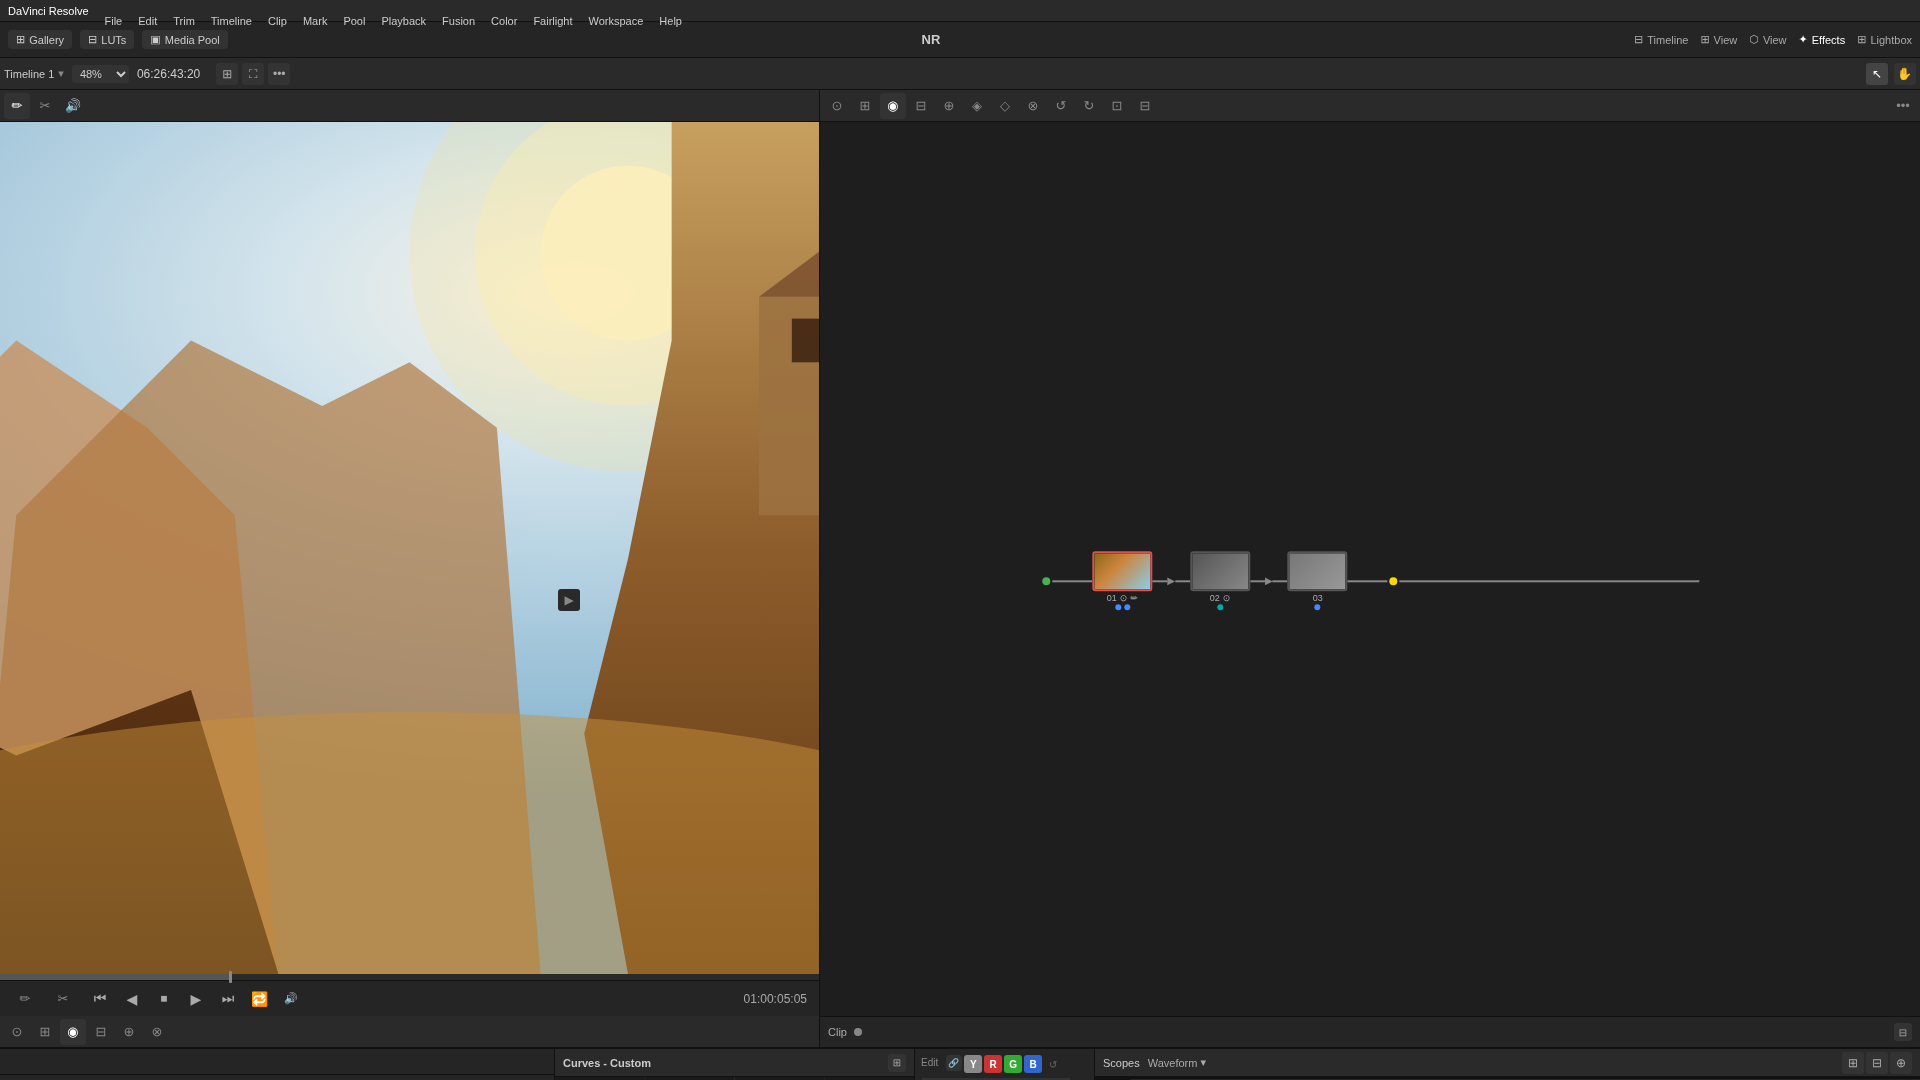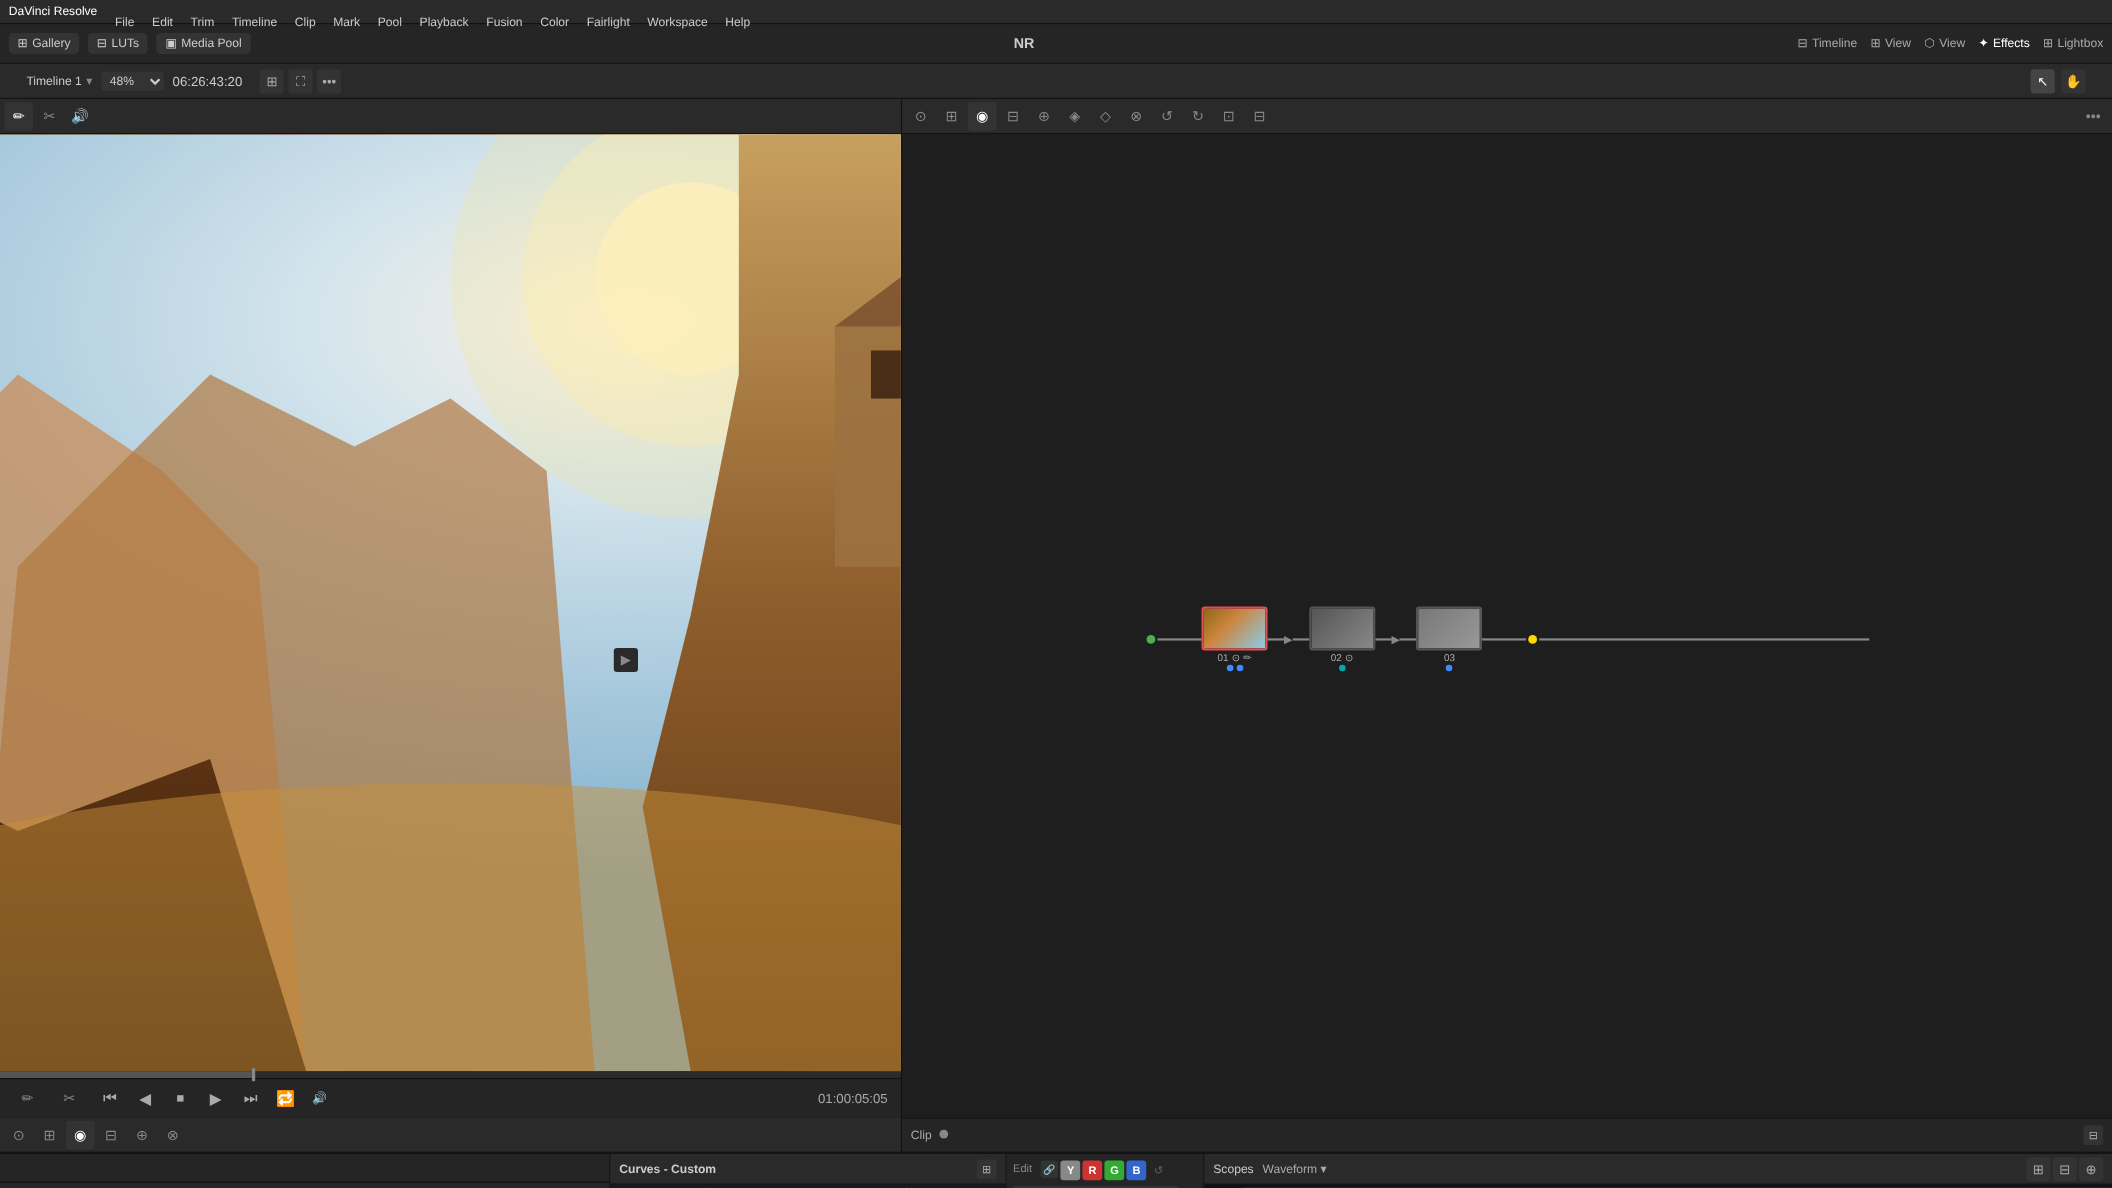--- a/index.html
+++ b/index.html
@@ -81,21 +81,21 @@
       font-size: 11px;
     }
     .toolbar-right-item.active { color: #fff; }
 
     
     .second-toolbar {
       height: 32px;
       background: #2a2a2a;
       display: flex;
       align-items: center;
-      padding: 0 24px;
+      padding: 0 4px;
       gap: 8px;
       border-bottom: 1px solid #111;
     }
     .timeline-label {
       display: flex;
       align-items: center;
       gap: 4px;
       color: #ccc;
     }
     .zoom-select {

